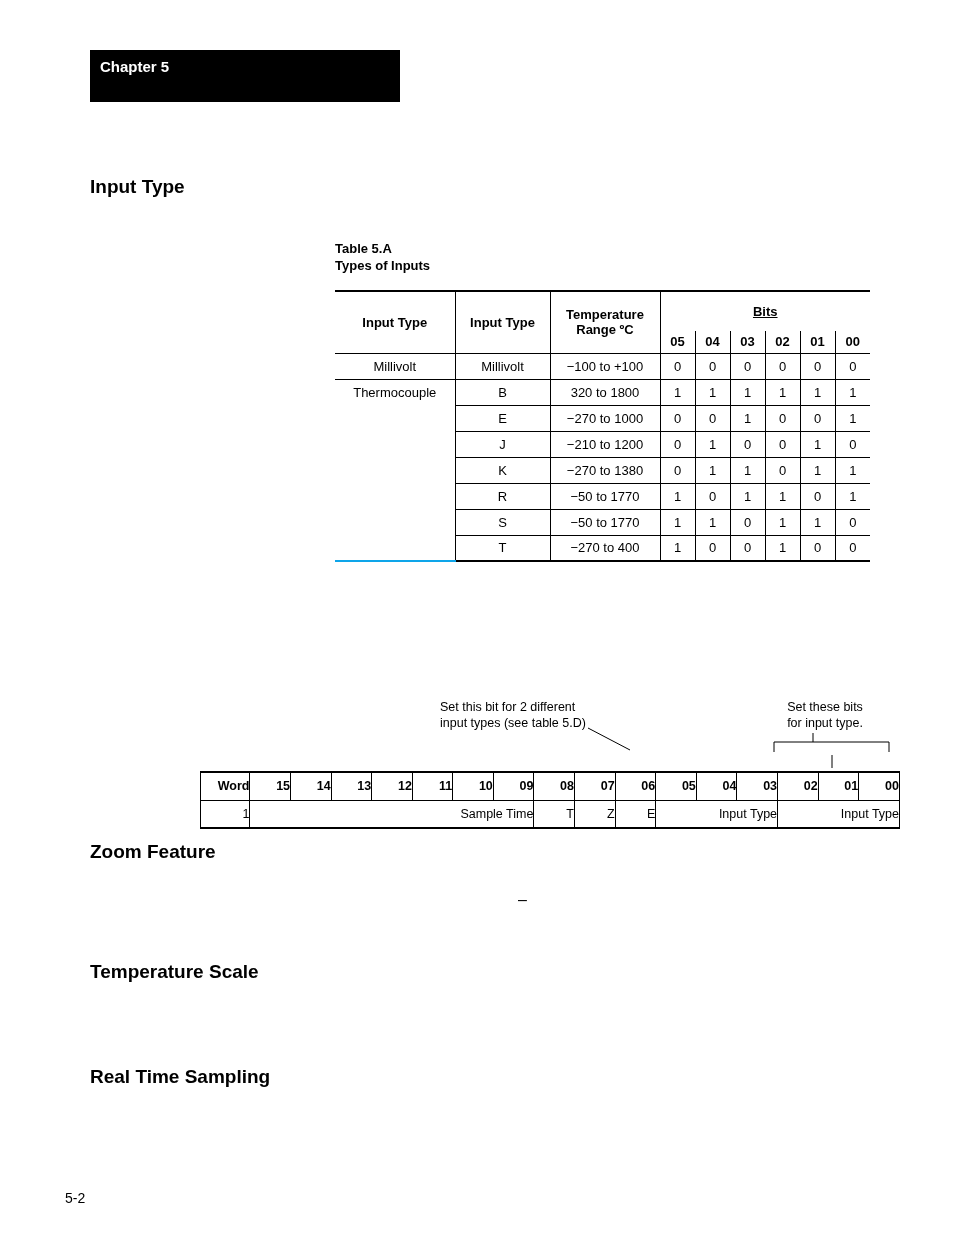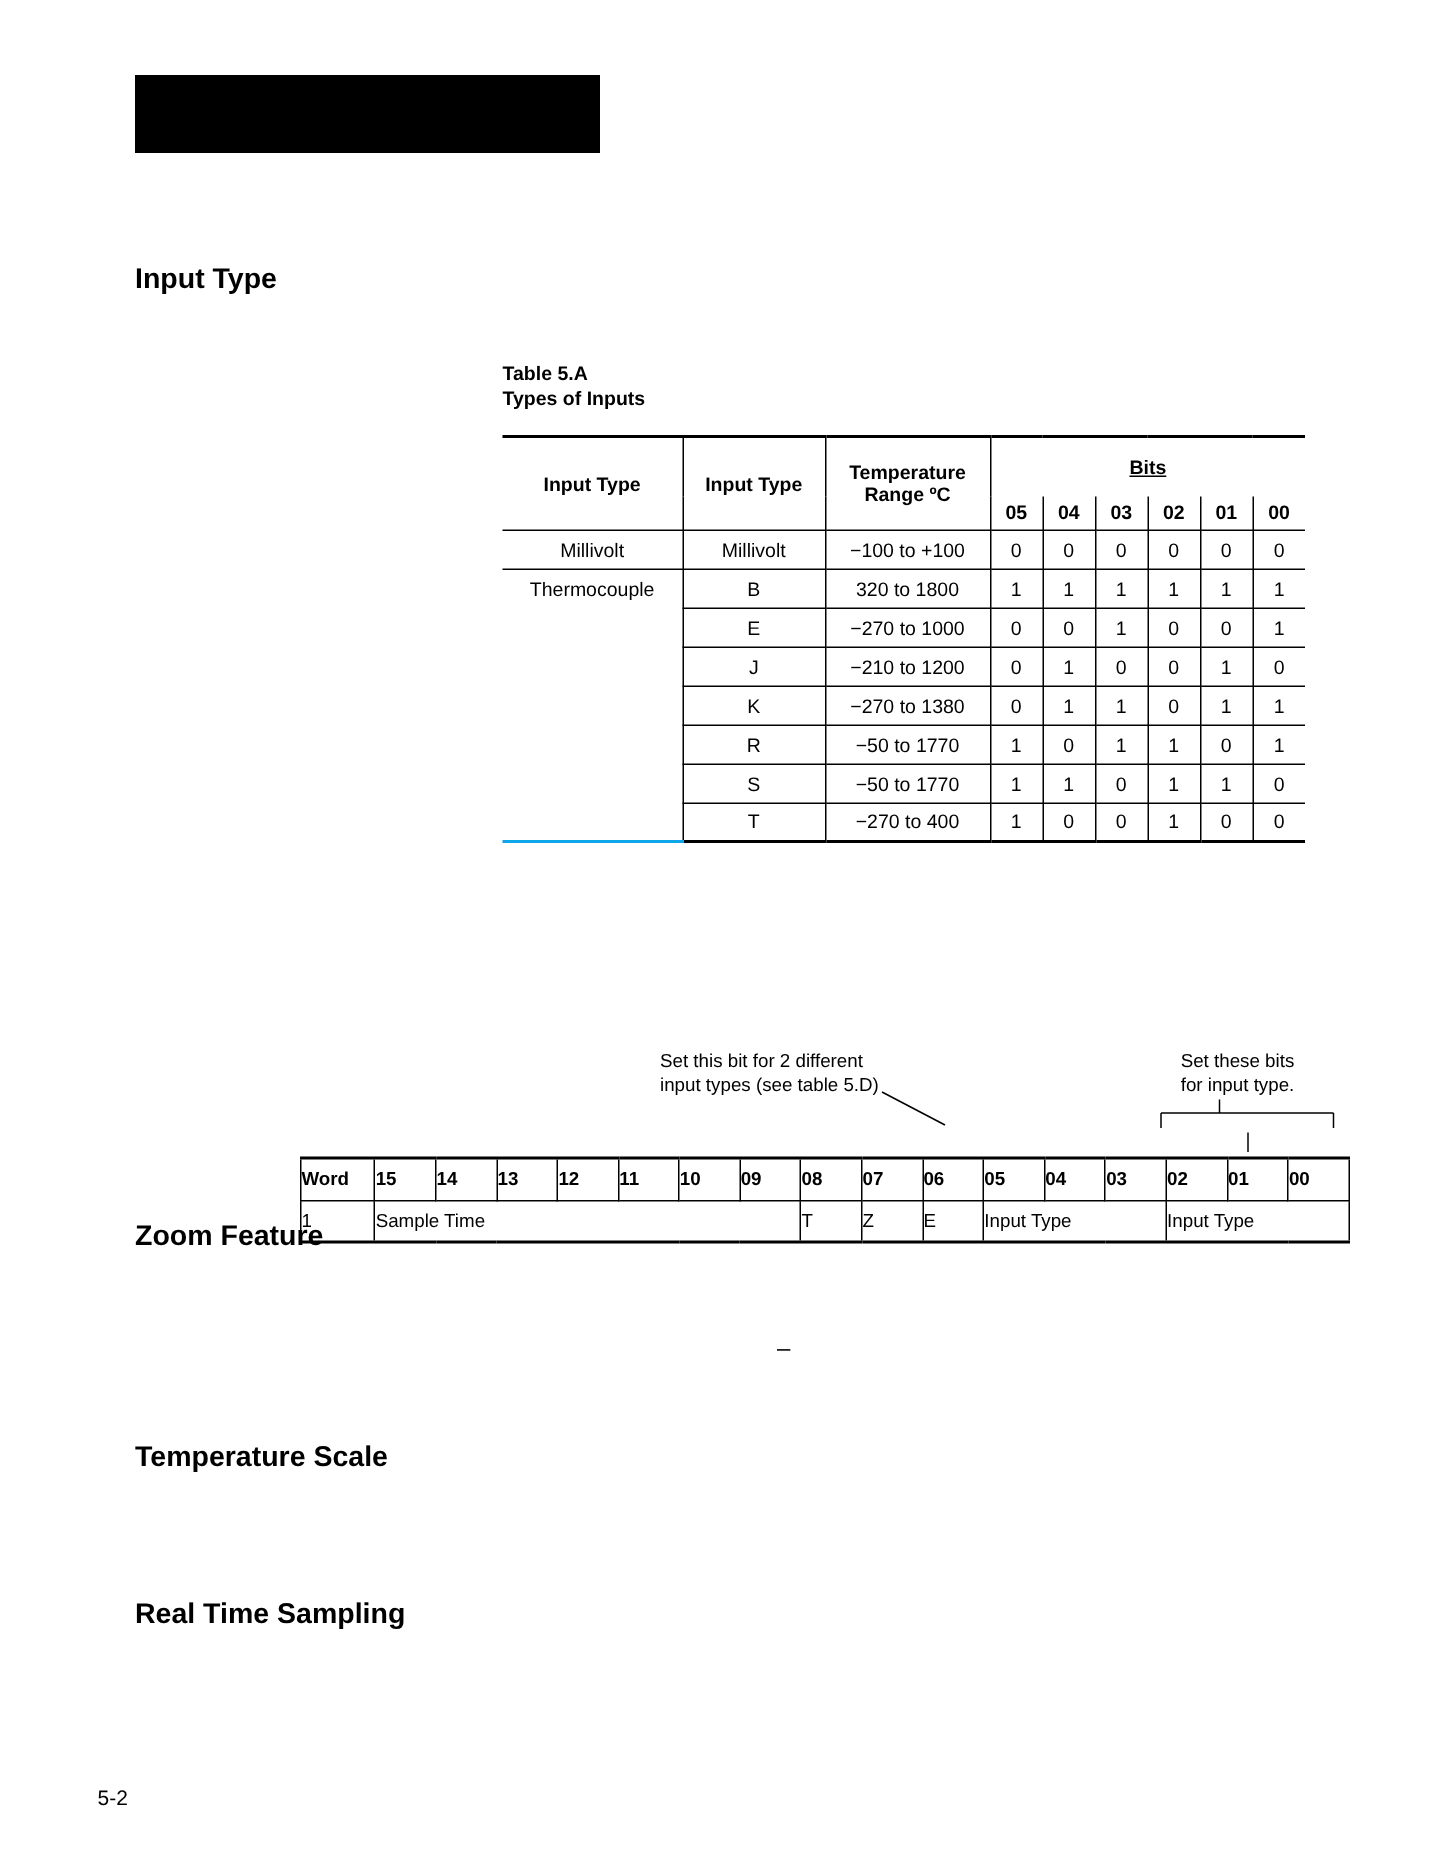--- a/index.html
+++ b/index.html
@@ -34,21 +34,21 @@
       font-size: 16px;
       line-height: 1.3;
     }
 
     .section-title {
       font-weight: bold;
       font-size: 19px;
       position: absolute;
     }
     .section-input-type { left: 90px; top: 176px; }
-    .section-zoom { left: 90px; top: 814px; }
+    .section-zoom { left: 90px; top: 841px; }
     .section-tempscale { left: 90px; top: 961px; }
     .section-rts { left: 90px; top: 1066px; }
 
     .table-title {
       position: absolute;
       left: 335px;
       top: 241px;
       font-weight: bold;
       font-size: 13px;
       line-height: 1.3;
@@ -113,21 +113,21 @@
     .bit-table {
       position: absolute;
       left: 0;
       top: 71px;
       border-collapse: collapse;
       font-size: 12.5px;
     }
     .bit-table th,
     .bit-table td {
       border: 1px solid #000;
-      text-align: left;
+      text-align: right;
       vertical-align: middle;
       height: 28px;
     }
     .bit-table .c-word { width: 64px; }
     .bit-table .c-bit { width: 63px; }
     .bit-table th { font-weight: bold; }
     .bit-table .outer-top { border-top: 2px solid #000; }
     .bit-table .outer-bot { border-bottom: 2px solid #000; }
 
     .page-num {
@@ -150,20 +150,21 @@
       top: 0;
       width: 700px;
       height: 120px;
       pointer-events: none;
     }
   </style>
 </head>
 <body>
 
 <div class="chapter-header">
+  <div class="chapter">Chapter 5</div>
 </div>
 
 <div class="section-title section-input-type">Input Type</div>
 <div class="section-title section-zoom">Zoom Feature</div>
 <div class="section-title section-tempscale">Temperature Scale</div>
 <div class="section-title section-rts">Real Time Sampling</div>
 
 <div class="table-title">
   <span>Table 5.A</span><br>
   <span>Types of Inputs</span>

